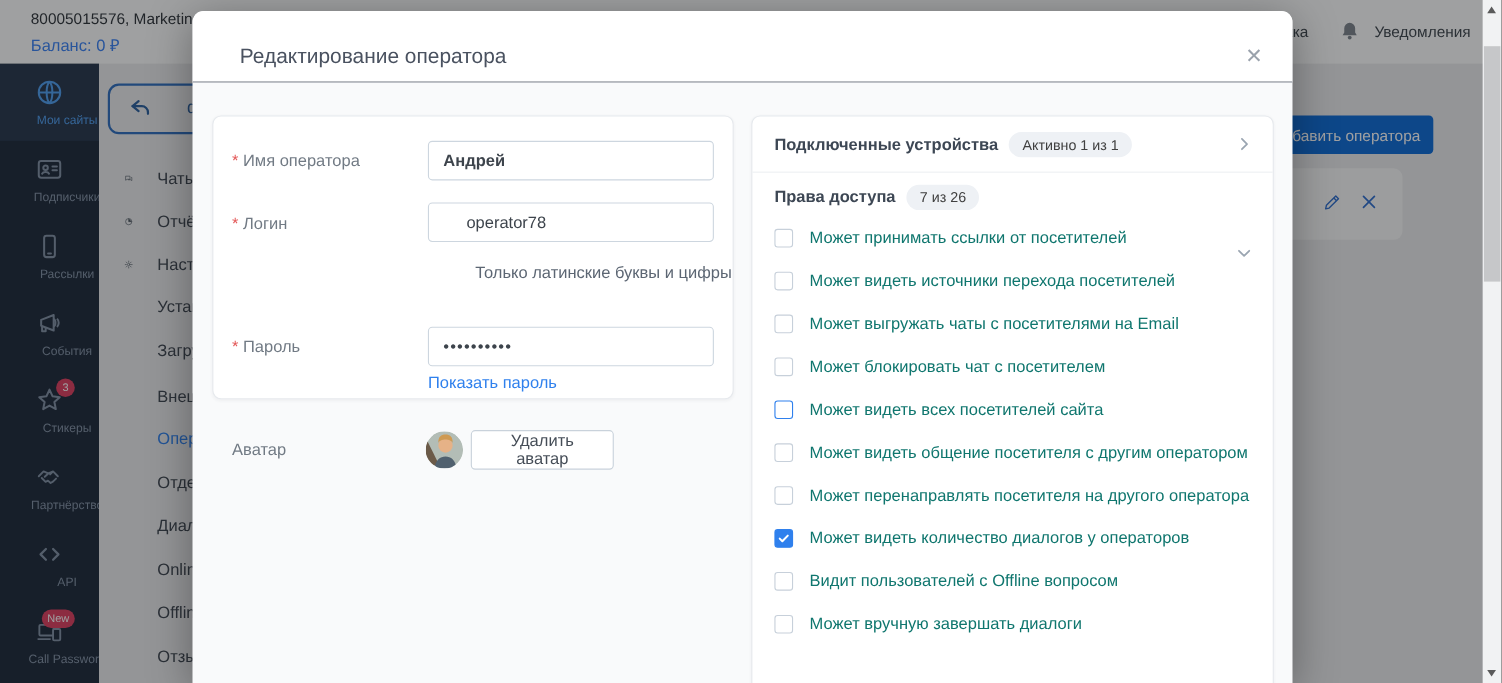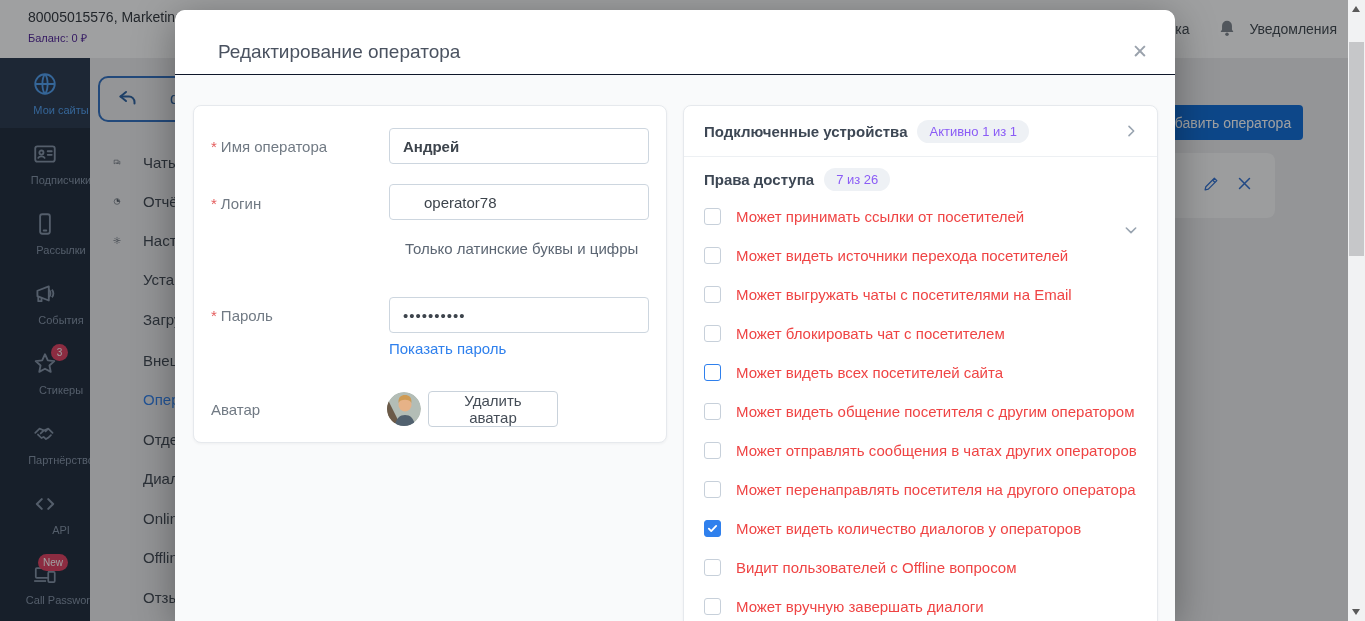--- a/index.html
+++ b/index.html
@@ -5,21 +5,21 @@
   * { margin:0; padding:0; box-sizing:border-box; }
   html,body { background:#444; }
   #app {
     position:relative; width:1365px; height:621px; overflow:hidden;
     font-family:"Liberation Sans", sans-serif; background:#ededef;
   }
   
   .topbar { position:absolute; left:0; top:0; width:1348px; height:58px; background:#ffffff; }
   .acct { position:absolute; left:28px; top:9px; }
   .acct-line1 { font-size:14px; color:#2f343a; }
-  .acct-line2 { font-size:11px; color:#4c1d95; margin-top:5px; }
+  .acct-line2 { font-size:15px; color:#3b82f6; margin-top:5px; }
   .top-right { position:absolute; right:11px; top:0; height:58px; display:flex; align-items:center; }
   .support-frag { font-size:14px; color:#3f464d; margin-right:27px; }
   .bell-wrap { width:22px; height:22px; margin-right:11px; color:#7d848c; }
   .notif-label { font-size:14px; color:#3f464d; }
   .sidebar { position:absolute; left:0; top:58px; width:90px; height:563px; background:#1d2939; }
   .side-item { position:relative; width:90px; height:70px; display:flex; flex-direction:column; align-items:center; justify-content:center; cursor:pointer; }
   .side-item.active { background:#27364c; }
   .side-icon { width:26px; height:26px; color:#8391a5; position:relative; }
   .side-item.active .side-icon { color:#4f9ef0; }
   .side-label { font-size:11px; color:#8391a5; margin-top:7px; white-space:nowrap;margin-left:32px; }
@@ -44,46 +44,46 @@
   .overlay { position:absolute; left:0; top:0; width:1348px; height:621px; background:rgba(15,17,21,0.40); z-index:5; }
   
   .modal { position:absolute; left:175px; top:10px; width:1000px; height:611px; background:#f9fafb;
     border-radius:10px 10px 0 0; box-shadow:0 8px 40px rgba(0,0,0,0.35); z-index:10; overflow:hidden; }
   .modal-header { position:absolute; left:0; top:0; width:100%; height:65px; background:#fff;
     border-bottom:1px solid #0f172a; border-radius:10px 10px 0 0; }
   .modal-title { position:absolute; left:43px; top:31px; font-size:19px; font-weight:400; color:#4a5260; }
   .modal-close { position:absolute; right:22px; top:28px; width:26px; height:26px; color:#9aa2ac; font-size:19px;
     display:flex; align-items:center; justify-content:center; cursor:pointer; }
   .card { position:absolute; background:#fff; border:1px solid #e6e9ed; border-radius:8px; box-shadow:0 1px 3px rgba(30,40,60,0.05); }
-  .form-card { left:18px; top:95px; width:474px; height:338px; }
+  .form-card { left:18px; top:95px; width:474px; height:258px; }
   .rights-card { left:508px; top:95px; width:475px; height:540px; }
   .f-label { position:absolute; left:17px; font-size:15px; color:#717a84; }
   .req { color:#e45c5c; margin-right:4px; }
   .f-input { position:absolute; left:195px; width:260px; height:36px; border:1px solid #cdd6df; border-radius:4px;
     padding:0 13px; font-size:15px; color:#3d444c; font-family:inherit; background:#fff; outline:none; }
-  .hint { position:absolute; left:195px; display:flex; align-items:flex-end; }
+  .hint { position:absolute; left:195px; display:flex; align-items:flex-end;gap:27px; }
   .hint-bar { width:3px; background:#2f80ed; border-radius:2px; }
   .hint-text { font-size:15px; color:#5c6673; padding:8px 0 8px 13px; }
   .link { position:absolute; left:195px; font-size:15px; color:#2f80ed; cursor:pointer; }
   .avatar { position:absolute; left:193px; width:34px; height:34px; border-radius:50%; overflow:hidden; }
   .btn-light { position:absolute; height:36px; background:#fff; border:1px solid #c9d2db; border-radius:4px;
     font-size:15px; color:#454d57; font-family:inherit; padding:0 16px; cursor:pointer; }
   .sec-row { position:absolute; left:0; width:100%; display:flex; align-items:center; }
   .sec-title { font-size:15px; font-weight:700; color:#3d4754; margin-left:20px; white-space:nowrap; }
-  .pill { margin-left:10px; background:#eef1f5; border-radius:12px; padding:4px 12px; font-size:13px; color:#8b5cf6; white-space:nowrap; }
+  .pill { margin-left:10px; background:#eef1f5; border-radius:12px; padding:4px 12px; font-size:13px; color:#404040; white-space:nowrap; }
   .sec-chevron { position:absolute; right:18px; width:16px; height:16px; color:#9aa5b1; cursor:pointer; }
   .divider { position:absolute; left:0; top:50px; width:100%; height:1px; background:#edf0f3; }
   .perm-list { position:absolute; left:0; top:91px; width:100%; }
   .perm-row { height:39px; display:flex; align-items:center; cursor:pointer; }
   .cbox { width:17px; height:17px; margin-left:20px; border:1.5px solid #c7d0da; border-radius:3px; background:#fff;
     flex:0 0 auto; display:flex; align-items:center; justify-content:center; }
   .cbox.focused { border-color:#2f80ed; }
   .cbox.checked { background:#2f80ed; border-color:#2f80ed; }
   .cbox svg { width:11px; height:11px; color:#fff; }
-  .perm-label { font-size:15px; color:#ef4444; margin-left:15px; white-space:nowrap; }
+  .perm-label { font-size:15px; color:#0f766e; margin-left:15px; white-space:nowrap; }
   
   .scrollbar { position:absolute; right:0; top:0; width:17px; height:621px; background:#f1f2f3; z-index:20; }
   .sb-up { position:absolute; top:6px; left:4px; width:0; height:0; border-left:4.5px solid transparent;
     border-right:4.5px solid transparent; border-bottom:6px solid #5a5a5a; }
   .sb-down { position:absolute; bottom:6px; left:4px; width:0; height:0; border-left:4.5px solid transparent;
     border-right:4.5px solid transparent; border-top:6px solid #5a5a5a; }
   .sb-thumb { position:absolute; left:1px; top:42px; width:15px; height:214px; background:#c6c7c9; }
 </style>
 </head>
 <body>
@@ -305,24 +305,20 @@
           <div class="perm-row">
             <span class="cbox focused"></span>
             <span class="perm-label">Может видеть всех посетителей сайта</span>
           </div>
           <div class="perm-row">
             <span class="cbox"></span>
             <span class="perm-label">Может видеть общение посетителя с другим оператором</span>
           </div>
           <div class="perm-row">
             <span class="cbox"></span>
-            <span class="perm-label">Может отправлять сообщения в чатах других операторов</span>
-          </div>
-          <div class="perm-row">
-            <span class="cbox"></span>
             <span class="perm-label">Может перенаправлять посетителя на другого оператора</span>
           </div>
           <div class="perm-row">
             <span class="cbox checked">
               <svg viewBox="0 0 12 12" fill="none" stroke="currentColor" stroke-width="2" stroke-linecap="round" stroke-linejoin="round">
                 <path d="m2 6.2 2.6 2.6L10 3.2"></path>
               </svg>
             </span>
             <span class="perm-label">Может видеть количество диалогов у операторов</span>
           </div>

